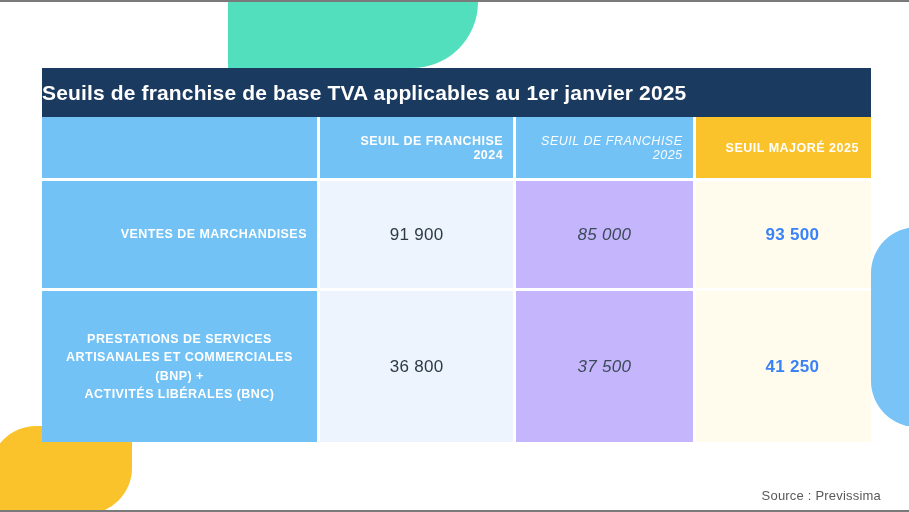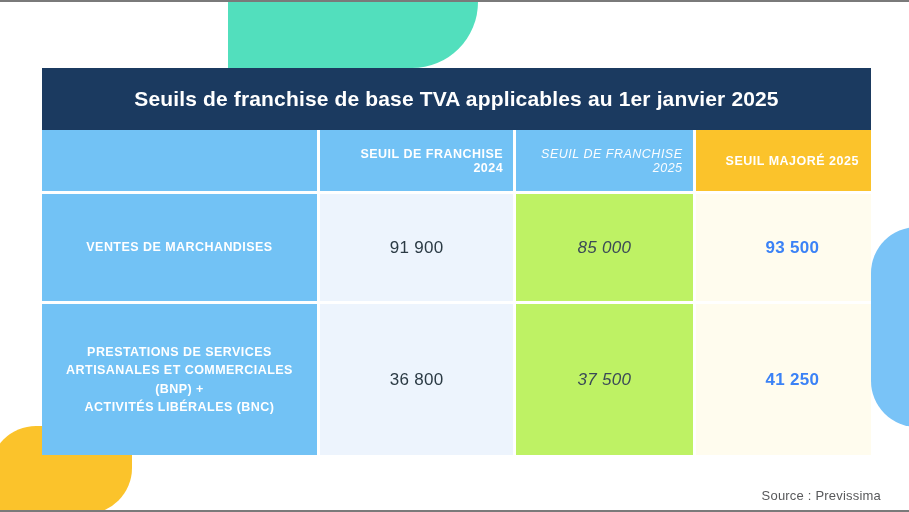--- a/index.html
+++ b/index.html
@@ -53,24 +53,24 @@
   
   #table-wrap {
     position: absolute;
     left: 42px;
     top: 66px;
     width: 829px;
   }
 
   #title-bar {
     background: #1B3A60;
-    height: 62px;
+    height: 49px;
     display: flex;
     align-items: center;
-    justify-content: center;
+    justify-content: flex-start;
   }
   #title-bar .title-text {
     color: #ffffff;
     font-size: 21px;
     font-weight: bold;
     letter-spacing: 0.15px;
     text-align: center;
   }
 
   .trow {
@@ -84,21 +84,21 @@
     box-sizing: border-box;
     display: flex;
     align-items: center;
     justify-content: center;
     text-align: center;
     padding: 4px 10px;
   }
   .cell + .cell { margin-left: 3px; text-align: right; }
 
   
-  .c0 { width: 276px; }
+  .c0 { width: 276px; justify-content: flex-end; }
   .c1 { width: 194px; }
   .c2 { width: 177px; font-style: italic; }
   .c3 { width: 176px; padding-left: 28px; }
 
   
   #header-row { height: 61px; }
   #header-row .cell { background: #72C2F5; }
   #header-row .c3 { background: #FBC32B; }
   .hdr-text {
     color: #ffffff;
@@ -107,21 +107,21 @@
     letter-spacing: 0.5px;
   }
   #header-row .c1 .hdr-text { font-weight: bold; }
   #header-row .c2 .hdr-text { font-weight: normal; color:#fbfdff; }
   #header-row .c3 .hdr-text { font-weight: bold; }
   #header-row .c0 .hdr-text { font-size: 0; }
 
   
   .body-row .c0 { background: #72C2F5; }
   .body-row .c1 { background: #EDF4FD; }
-  .body-row .c2 { background: #bef264; }
+  .body-row .c2 { background: #c4b5fd; }
   .body-row .c3 { background: #FFFCEE; }
 
   #row-1 { height: 107px; }
   #row-2 { height: 151px; }
 
   .rowlabel {
     color: #ffffff;
     font-size: 12.5px;
     font-weight: bold;
     letter-spacing: 0.45px;

